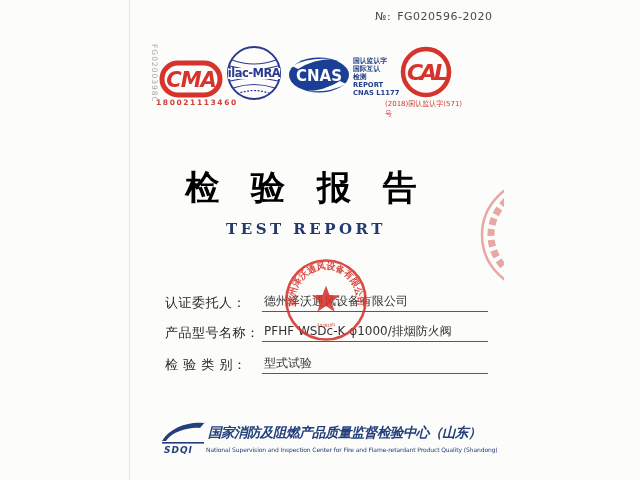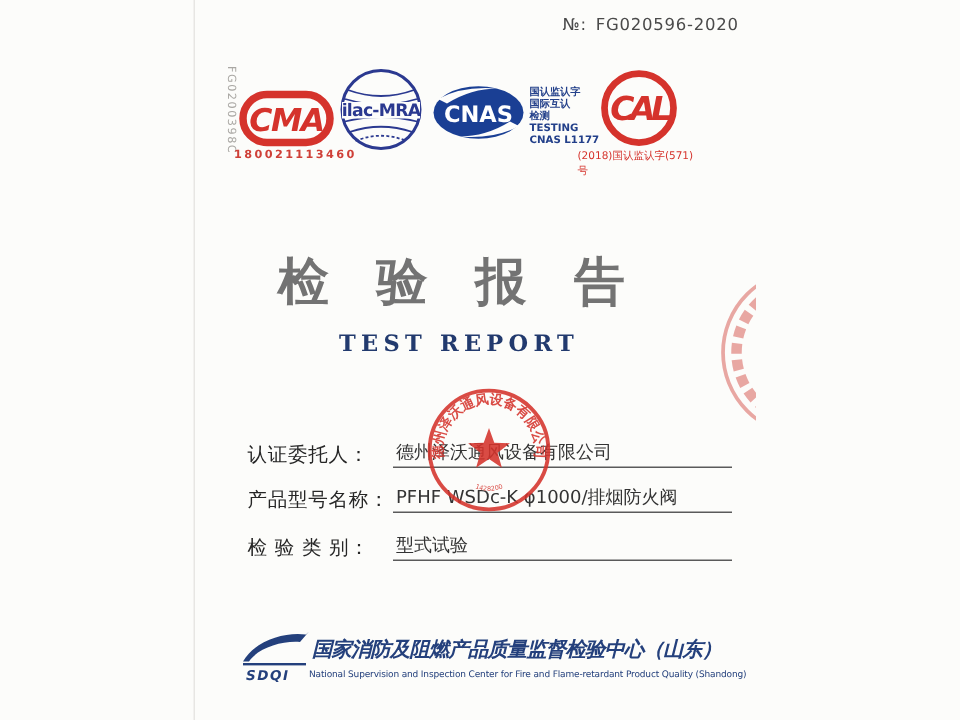--- a/index.html
+++ b/index.html
@@ -20,21 +20,21 @@
   
   .serial{left:344px;top:10px;font-size:11px;color:#4a4a4a;letter-spacing:.5px;margin-left:31px;}
   .serial .no{margin-right:6px;}
   
   .cma-num{left:156px;top:98px;width:68px;text-align:left;
     font-size:7.5px;font-weight:bold;color:#cf4038;letter-spacing:1.6px;}
   .cnas-side{left:353px;top:57px;font-size:6.8px;line-height:8px;color:#23408a;font-weight:bold;}
   .cal-cap{left:385px;top:99px;width:80px;text-align:left;font-size:7px;color:#d5332c;}
   
   .title-cn{left:0;top:165px;width:612px;text-align:center;
-    font-size:34px;font-weight:bold;color:#737373;letter-spacing:10px;}
+    font-size:34px;font-weight:bold;color:#000000;letter-spacing:10px;}
   .title-en{left:0;top:220px;width:612px;text-align:center;
     font-family:"DejaVu Serif","Liberation Serif",serif;
     font-size:15px;font-weight:bold;color:#223a6e;letter-spacing:3.5px;}
   
   .field{left:165px;height:17px;font-size:13px;color:#262626;white-space:nowrap;}
   .field .lbl{display:inline-block;width:97px;letter-spacing:.5px;vertical-align:bottom;}
   .field .val{display:inline-block;width:226px;vertical-align:bottom;
     border-bottom:1px solid #5a5a5a;font-size:12px;color:#333;padding:0 2px 1px 2px;
     box-sizing:border-box;}
   .f1{top:293px;} .f2{top:323px;} .f3{top:355px;}
@@ -79,21 +79,21 @@
 <svg class="abs" style="left:288px;top:56px" width="62" height="38" viewBox="0 0 62 38">
   <ellipse cx="31" cy="19" rx="30" ry="17.5" fill="#1a3f94"></ellipse>
   <path d="M4,10 Q20,1 44,3 Q26,3 10,13 Z" fill="#fdfdfc"></path>
   <path d="M58,28 Q42,37 18,35 Q36,35 52,25 Z" fill="#fdfdfc"></path>
   <text x="31" y="25" text-anchor="middle" font-size="15" font-weight="bold" fill="#ffffff" letter-spacing="0">CNAS</text>
 </svg>
 <div class="abs cnas-side">
   <div>国认监认字</div>
   <div>国际互认</div>
   <div>检测</div>
-  <div>TESTING</div>
+  <div>REPORT</div>
   <div>CNAS L1177</div>
 </div>
 
 <svg class="abs" style="left:399px;top:46px" width="54" height="52" viewBox="0 0 54 52">
   <circle cx="27" cy="26" r="23" fill="none" stroke="#d5332c" stroke-width="4.5"></circle>
   <text x="27" y="34" text-anchor="middle" font-size="22" font-weight="bold" font-style="italic" fill="#d5332c" letter-spacing="-3">CAL</text>
 </svg>
 <div class="abs cal-cap">(2018)国认监认字(571)号</div>
 
 <div class="abs title-cn">检 验 报 告</div>

